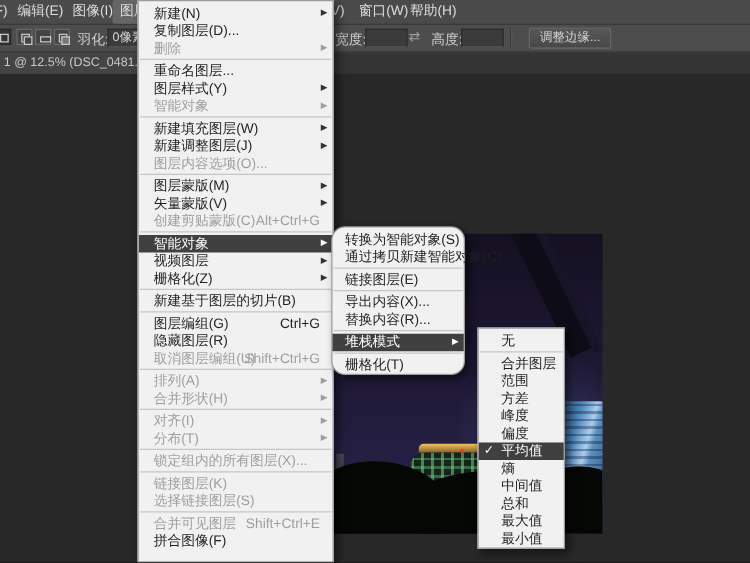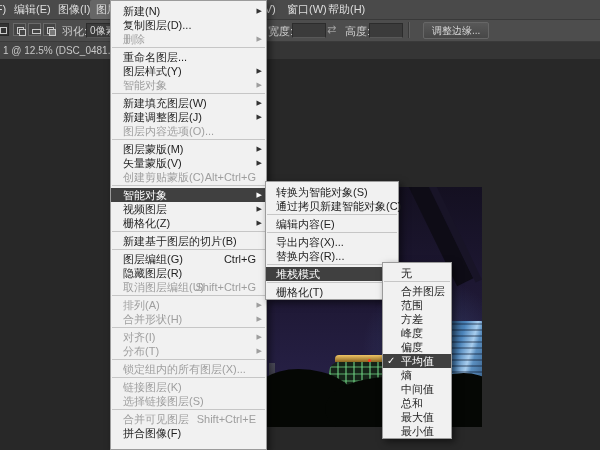--- a/index.html
+++ b/index.html
@@ -78,21 +78,21 @@
     padding:0 19px 0 12px;white-space:nowrap;}
   .mi .sc{position:absolute;right:10px;top:0;}
   .mi .arr{position:absolute;right:4px;top:0;font-size:7px;line-height:14px;color:#333;}
   .mi .chk{position:absolute;left:4px;top:0;font-size:10px;}
   .mi.dis{color:#9e9e9e;}
   .mi.dis .arr{color:#9e9e9e;}
   .mi.hl{background:#404040;color:#fff;}
   .mi.hl .arr{color:#fff;}
   .sep{height:0;border-top:1px solid #c6c6c6;margin:1px 1px 2px 1px;}
   #menu-main{left:110px;top:0;width:157px;height:450px;overflow:hidden;}
-  #menu-sub1{left:265px;top:181px;width:134px;}
+  #menu-sub1{left:265px;top:181px;width:107px;border-radius:11px;}
   #menu-sub1 .mi{padding-left:10px;}
   #menu-sub2{left:382px;top:262px;width:70px;}
   #menu-sub2 .mi{padding-left:18px;padding-right:6px;}
 </style>
 </head>
 <body>
 
 <div id="screen">
 
   <div class="menubar">
@@ -197,21 +197,21 @@
       <div class="mi dis"><span>链接图层(K)</span></div>
       <div class="mi dis"><span>选择链接图层(S)</span></div>
       <div class="sep"></div>
       <div class="mi dis"><span>合并可见图层</span><span class="sc">Shift+Ctrl+E</span></div>
       <div class="mi"><span>拼合图像(F)</span></div>
     </div>
   <div class="popup" id="menu-sub1">
       <div class="mi"><span>转换为智能对象(S)</span></div>
       <div class="mi"><span>通过拷贝新建智能对象(C)</span></div>
       <div class="sep"></div>
-      <div class="mi"><span>编辑内容(E)</span></div>
+      <div class="mi"><span>链接图层(E)</span></div>
       <div class="sep"></div>
       <div class="mi"><span>导出内容(X)...</span></div>
       <div class="mi"><span>替换内容(R)...</span></div>
       <div class="sep"></div>
       <div class="mi hl"><span>堆栈模式</span><span class="arr">▶</span></div>
       <div class="sep"></div>
       <div class="mi"><span>栅格化(T)</span></div>
     </div>
   <div class="popup" id="menu-sub2">
       <div class="mi"><span>无</span></div>

